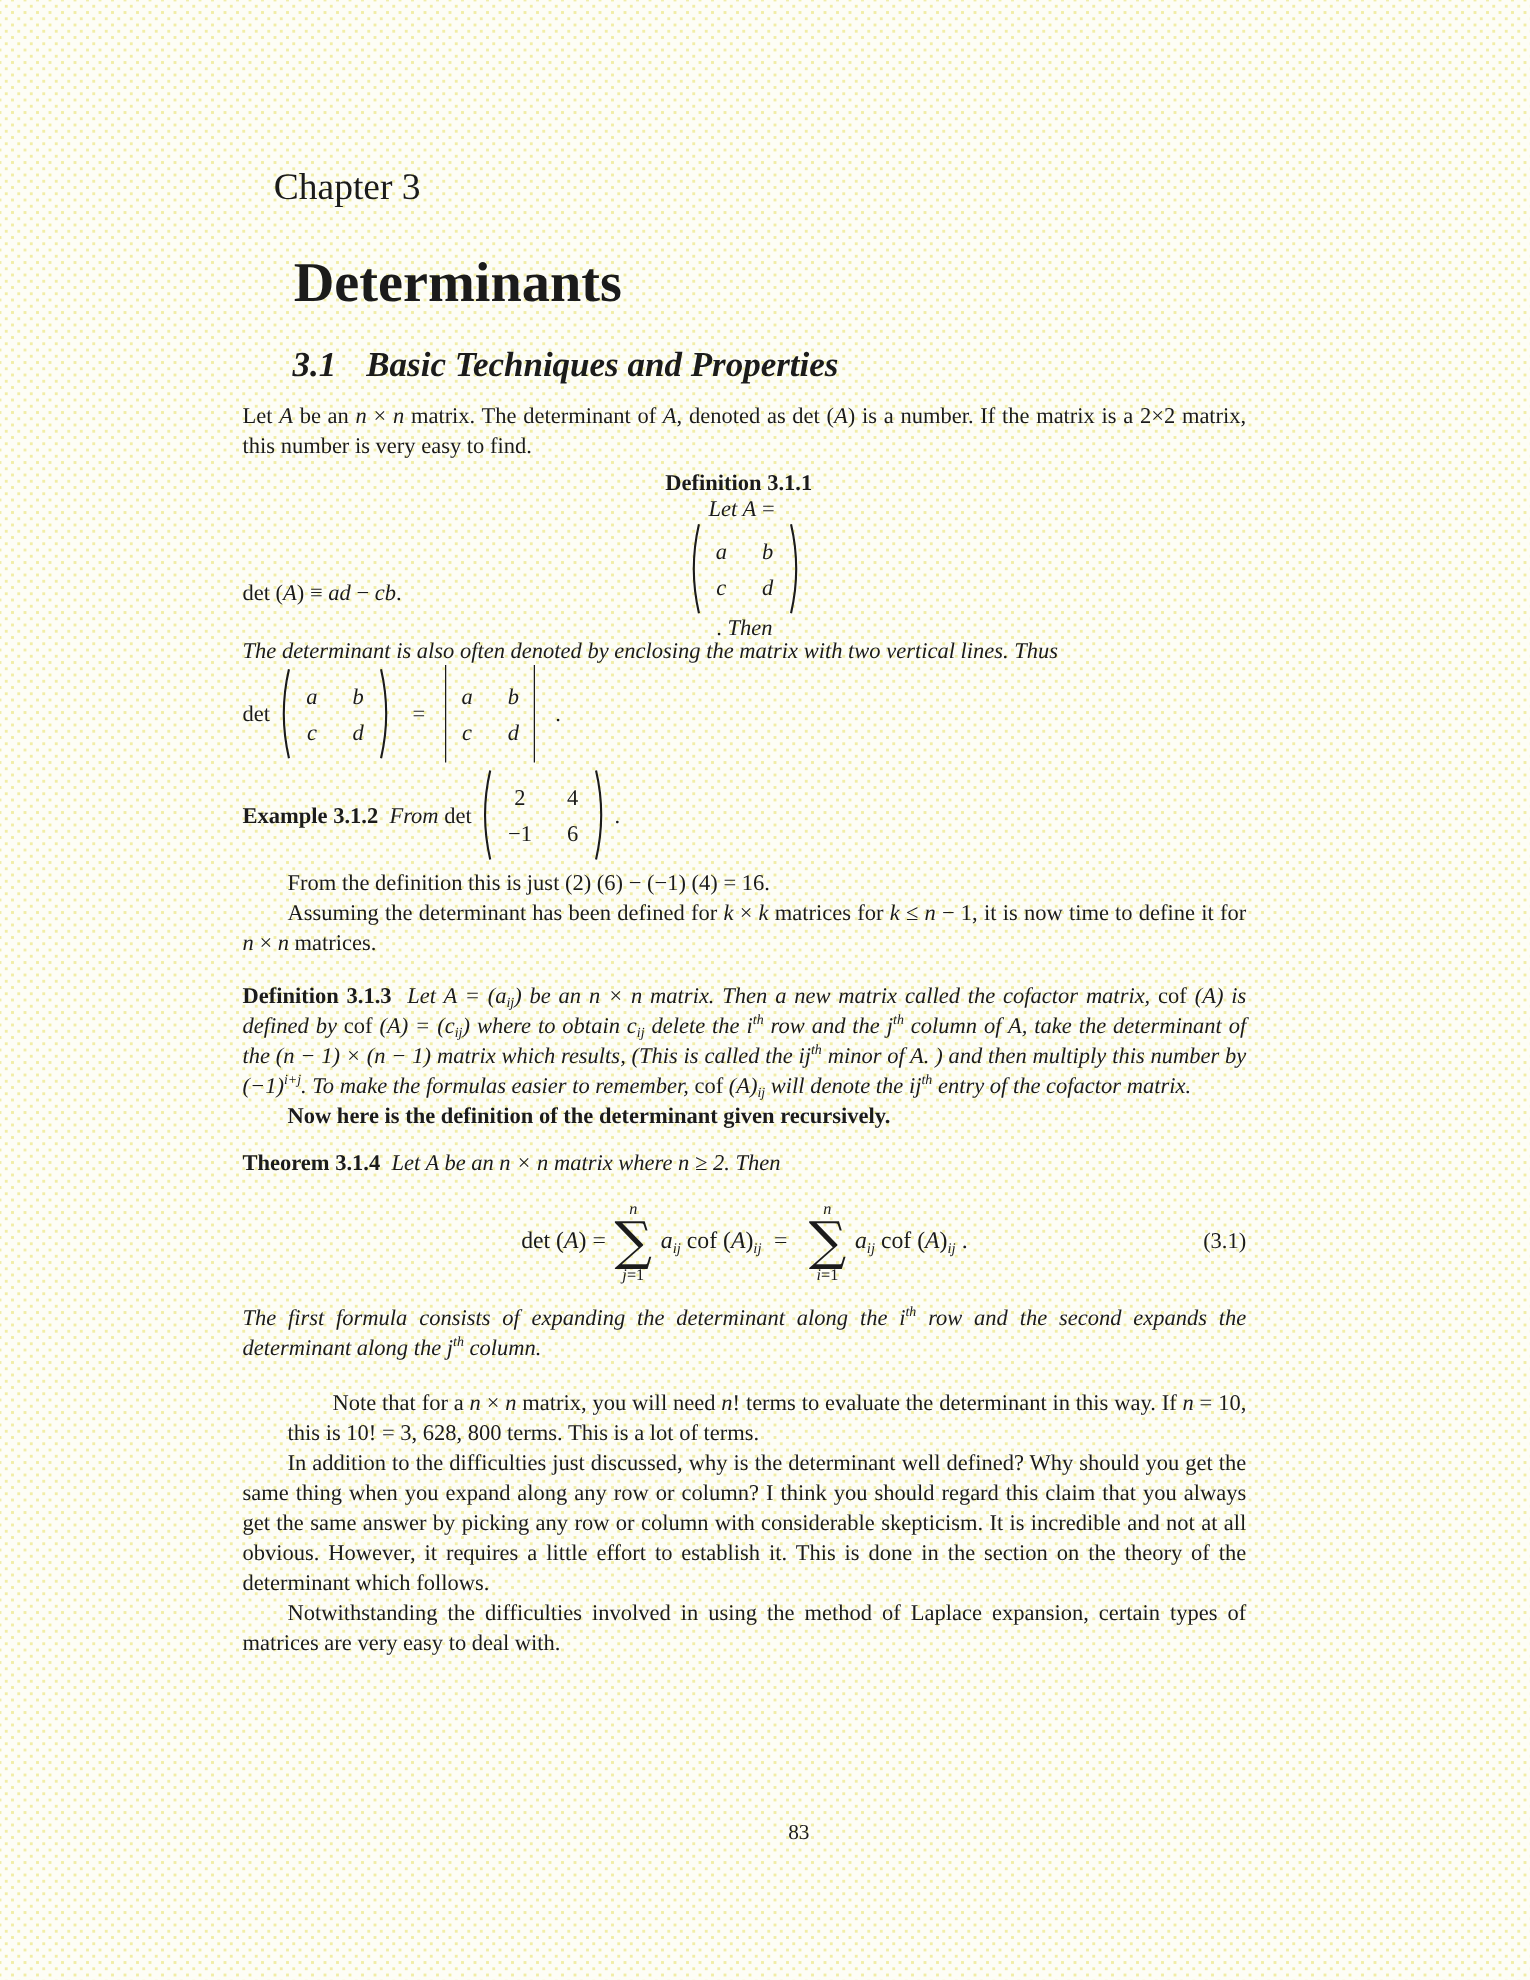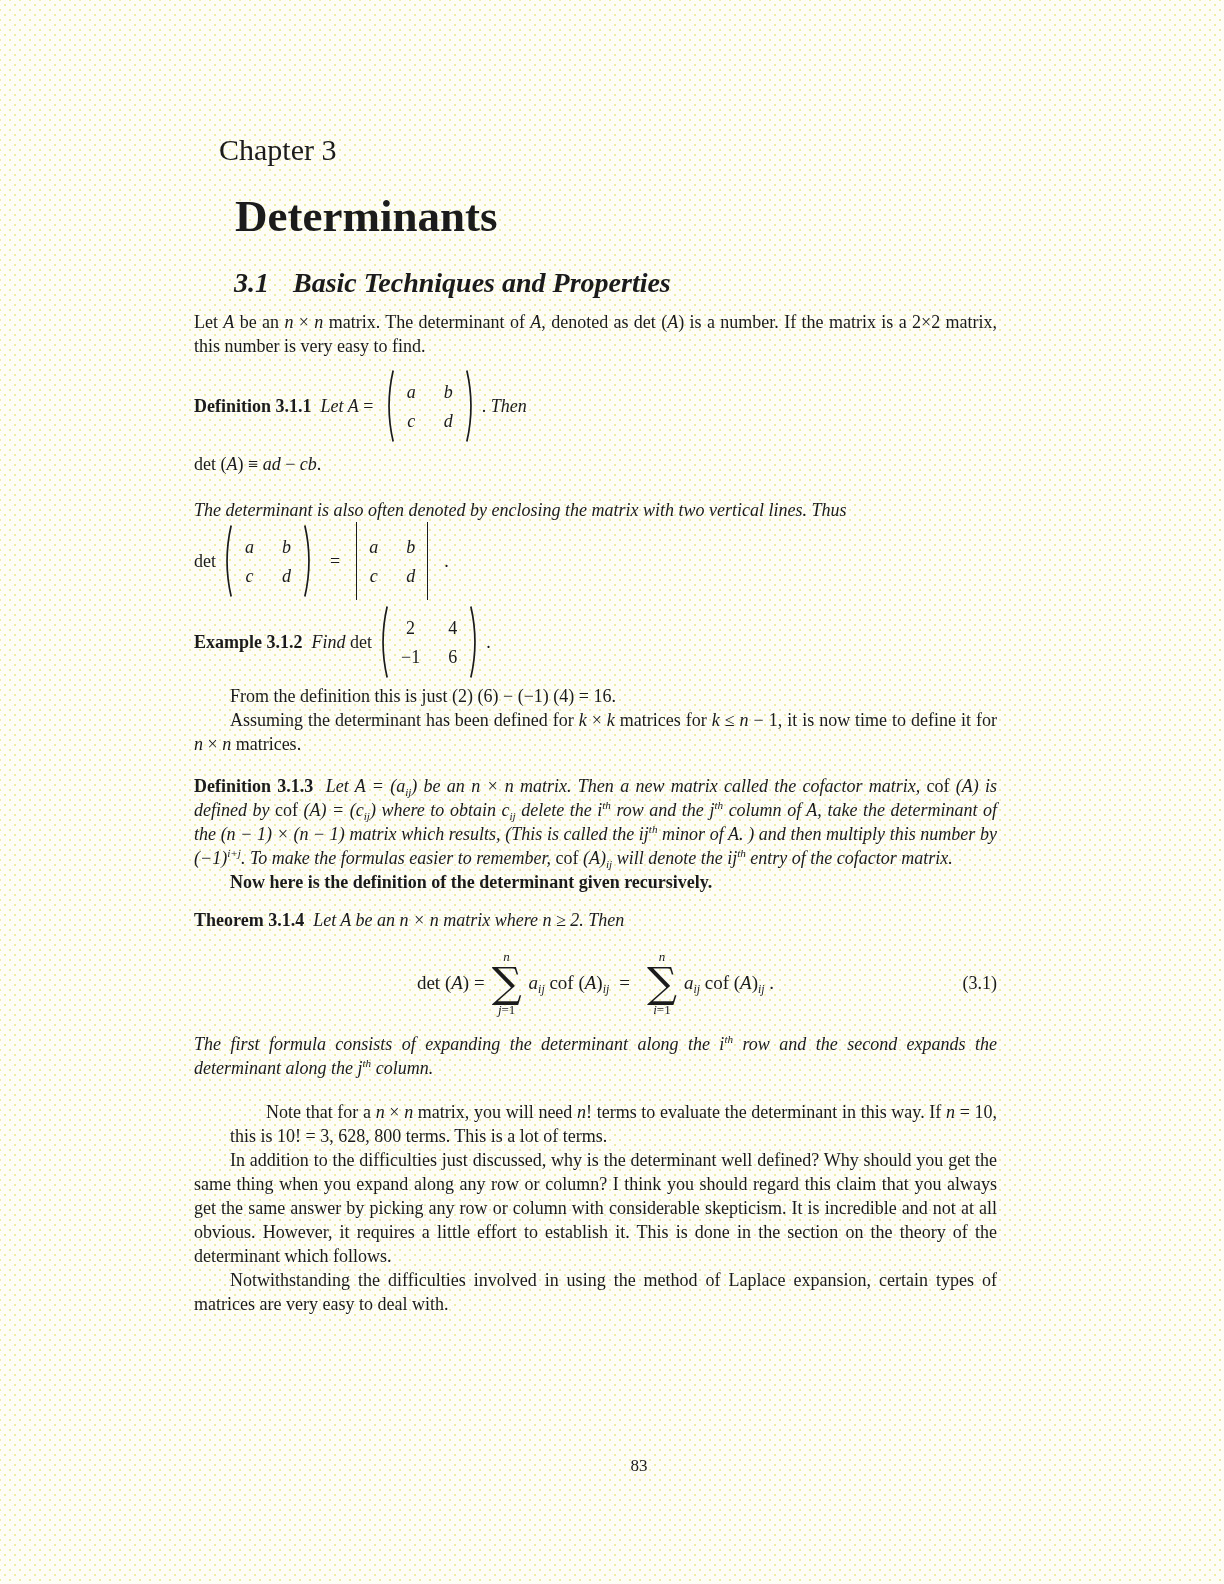--- a/index.html
+++ b/index.html
@@ -11,35 +11,35 @@
       radial-gradient(circle, #f1eda6 1.1px, transparent 1.5px),
       radial-gradient(circle, #f1eda6 1.1px, transparent 1.5px);
     background-size:10px 10px;
     background-position:0 0,5px 5px;
     font-family:"Liberation Serif","DejaVu Serif",serif;
     color:#1b1b1b;
     overflow:hidden;
   }
   .content{position:absolute;left:194px;top:0;width:803px;}
   .chapter-label{margin:132px 0 0 25px;font-size:30px;font-weight:normal;line-height:36px;}
-  .chapter-title{margin:22px 0 0 41px;font-size:45px;font-weight:bold;line-height:52px;}
+  .chapter-title{margin:32px 0 0 41px;font-size:45px;font-weight:bold;line-height:52px;}
   .section-heading{margin:24px 0 0 40px;font-size:28px;font-weight:bold;line-height:34px;font-style:italic;}
   .section-heading .sec-num{margin-right:24px;}
   p{margin:0;font-size:18px;line-height:24px;text-align:justify;}
   .mt10{margin-top:10px;} .mt14{margin-top:14px;} .mt16{font-weight:bold;}
   .mt18{margin-top:18px;} .mt20{margin-top:20px;margin-left:36px;} .mt22{margin-top:22px;}
   .it{font-style:italic;}
   .rm{font-style:normal;}
   .indent{text-indent:36px;}
   sup{font-size:62%;vertical-align:super;line-height:0;}
   sub{font-size:62%;vertical-align:-0.35em;line-height:0;}
   .mathrow{display:flex;align-items:center;font-size:18px;}
   .mathrow .lbl{font-weight:bold;margin-right:9px;white-space:pre;}
   .mathrow .lead{white-space:pre;}
-  .defrow{margin-top:8px;height:80px;}
+  .defrow{margin-top:8px;height:80px;flex-direction:column;}
   .detrow{margin-top:0;height:78px;}
   .exrow{margin-top:2px;height:80px;}
   .center-display{text-align:left;font-size:18px;line-height:24px;margin-top:6px;}
   .mat{display:inline-flex;align-items:center;margin:0 6px;}
   .m2{display:grid;grid-template-columns:auto auto;column-gap:28px;row-gap:9px;
       padding:0 12px;text-align:center;font-size:18px;line-height:20px;}
   .m2.vars{font-style:italic;}
   .paren{display:block;width:11px;height:74px;}
   .paren path{stroke:#1b1b1b;fill:none;stroke-width:1.7;vector-effect:non-scaling-stroke;}
   .bars{display:inline-flex;align-items:center;border-left:1.7px solid #1b1b1b;
@@ -117,21 +117,21 @@
           <span>b</span>
           <span>c</span>
           <span>d</span>
         </span>
       </span>
       <span class="op">.</span>
     </div>
 
     <div class="mathrow exrow">
       <span class="lbl">Example 3.1.2</span>
-      <span class="lead"><i>Find</i> det</span>
+      <span class="lead"><i>From</i> det</span>
       <span class="mat">
         <svg class="paren" viewBox="0 0 12 100" preserveAspectRatio="none">
             <path d="M10 2 Q1 50 10 98"></path>
           </svg>
         <span class="m2">
           <span>2</span>
           <span>4</span>
           <span>−1</span>
           <span>6</span>
         </span>

